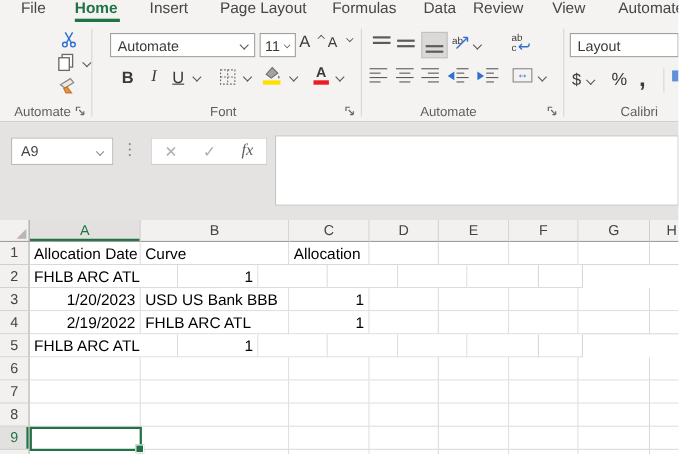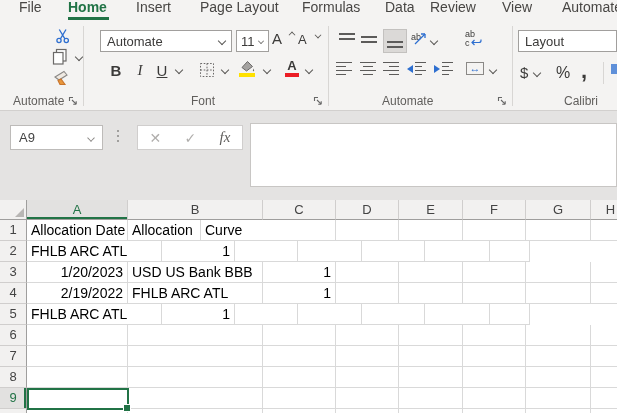--- a/index.html
+++ b/index.html
@@ -317,22 +317,22 @@
         <div class="colhdr" style="width: 73px; height: 20px; flex: 0 0 auto;">C</div>
         <div class="colhdr" style="width: 63px; height: 20px; flex: 0 0 auto;">D</div>
         <div class="colhdr" style="width: 64px; height: 20px; flex: 0 0 auto;">E</div>
         <div class="colhdr" style="width: 63px; height: 20px; flex: 0 0 auto;">F</div>
         <div class="colhdr" style="width: 65px; height: 20px; flex: 0 0 auto;">G</div>
         <div class="colhdr" style="width: 40px; height: 20px; flex: 0 0 auto;">H</div>
       </div>
       <div class="g-row">
         <div class="rowhdr" style="width: 27px; height: 21px; flex: 0 0 auto; line-height: 20px;">1</div>
         <div class="cell" style="width: 101px; height: 21px; flex: 0 0 auto; line-height: 20px;">Allocation Date</div>
+        <div class="cell" style="width: 135px; height: 21px; flex: 0 0 auto; line-height: 20px;">Curve</div>
         <div class="cell" style="width: 73px; height: 21px; flex: 0 0 auto; line-height: 20px;">Allocation</div>
-        <div class="cell" style="width: 135px; height: 21px; flex: 0 0 auto; line-height: 20px;">Curve</div>
         <div class="cell" style="width: 63px; height: 21px; flex: 0 0 auto; line-height: 20px;"></div>
         <div class="cell" style="width: 64px; height: 21px; flex: 0 0 auto; line-height: 20px;"></div>
         <div class="cell" style="width: 63px; height: 21px; flex: 0 0 auto; line-height: 20px;"></div>
         <div class="cell" style="width: 65px; height: 21px; flex: 0 0 auto; line-height: 20px;"></div>
         <div class="cell" style="width: 40px; height: 21px; flex: 0 0 auto; line-height: 20px;"></div>
       </div>
       <div class="g-row">
         <div class="rowhdr" style="width: 27px; height: 21px; flex: 0 0 auto; line-height: 20px;">2</div>
         <div class="cell" style="width: 135px; height: 21px; flex: 0 0 auto; line-height: 20px;">FHLB ARC ATL</div>
         <div class="cell r" style="width: 73px; height: 21px; flex: 0 0 auto; line-height: 20px;">1</div>

